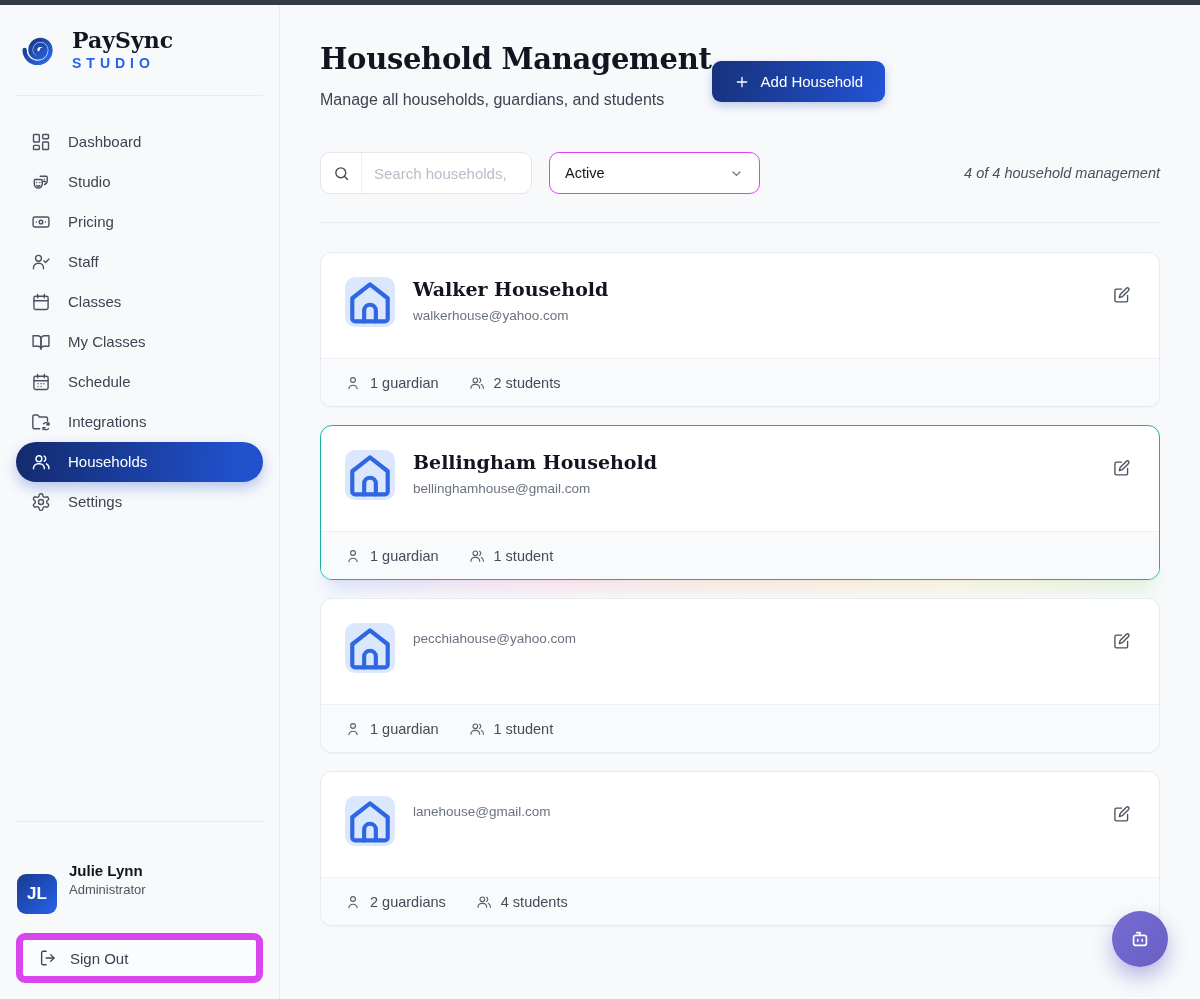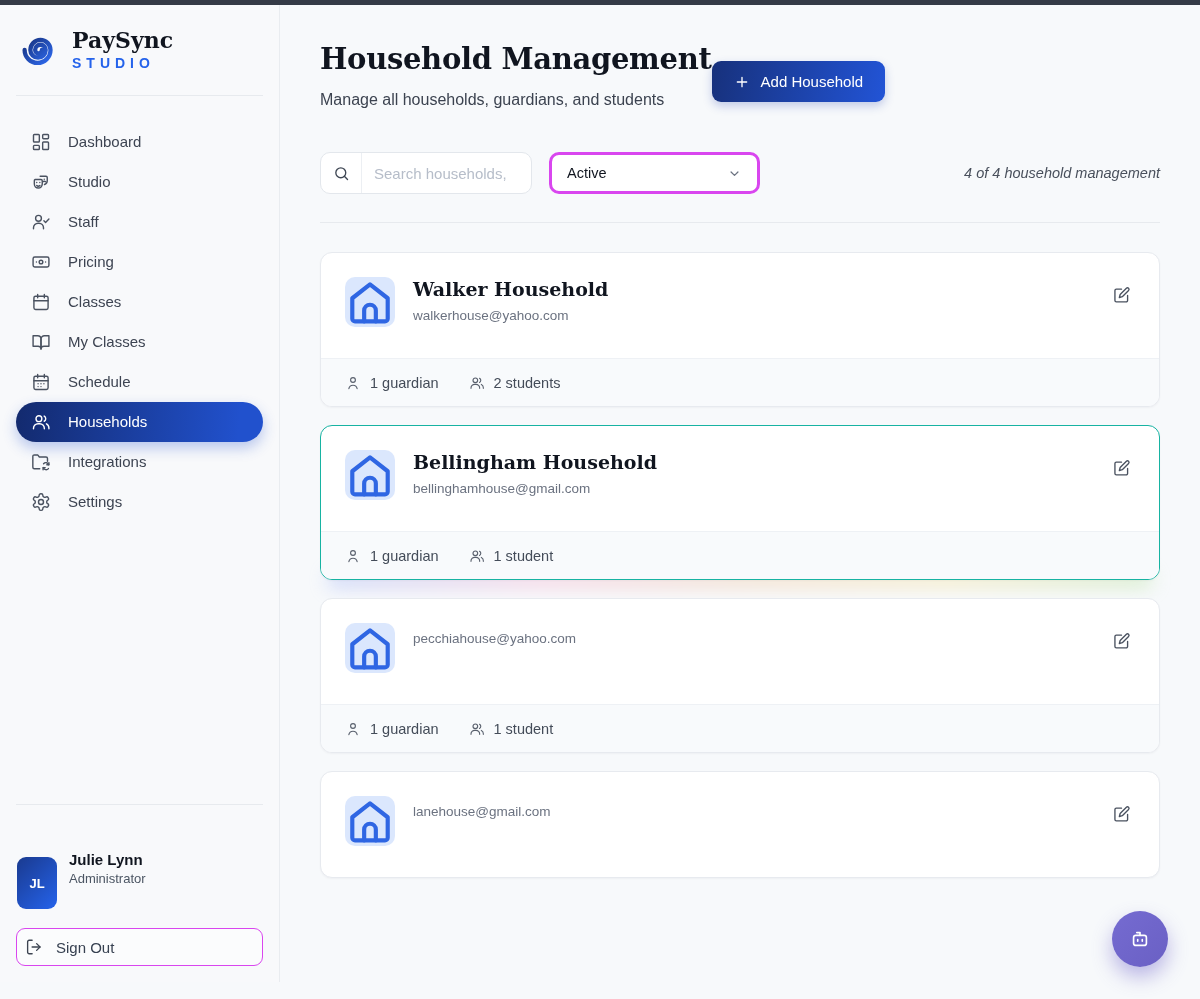--- a/index.html
+++ b/index.html
@@ -5,21 +5,21 @@
   * { box-sizing: border-box; }
   html,body { margin:0; padding:0; }
   body {
     width:1200px; height:999px; position:relative; overflow:hidden;
     background:#f7f9fb; font-family:"Liberation Sans", sans-serif; color:#10151f;
   }
   .topbar { position:absolute; top:0; left:0; right:0; height:5px; background:#353b47; z-index:60; }
 
   
   .sidebar {
-    position:absolute; top:5px; left:0; bottom:17px; width:280px;
+    position:absolute; top:5px; left:0; bottom:0; width:280px;
     background:#f8f9fb; border-right:1px solid #e9ecf0;
     display:flex; flex-direction:column; padding:22px 16px 16px;
   }
   .logo-row { display:flex; align-items:center; gap:10px; padding:0 0 22px; border-bottom:1px solid #e7eaee; }
   .logo-mark { width:46px; height:46px; flex:0 0 auto; }
   .brand-top { font-family:"DejaVu Serif", serif; font-weight:700; font-size:22px; color:#10151f; line-height:1.05; }
   .brand-bottom { font-size:14px; font-weight:700; color:#2563eb; letter-spacing:5px; margin-top:2px; }
 
   .nav { display:flex; flex-direction:column; gap:0; margin-top:26px;justify-content:space-between; }
   .nav-item {
@@ -30,30 +30,30 @@
   .nav-item.active {
     background:linear-gradient(95deg,#132a6e 0%, #2151cd 90%);
     color:#fff; box-shadow:0 6px 14px rgba(33,81,205,.30);
   }
   .nav-item.active .icn { color:#fff; }
 
   .sidebar-bottom { margin-top:auto; }
   .side-divider { height:1px; background:#e7eaee; margin-bottom:22px; }
   .user-row { display:flex; gap:12px; align-items:center; margin-bottom:19px; padding-left:1px; }
   .avatar {
-    width:40px; height:52px; border-radius:9px; flex:0 0 auto;
+    width:40px; height:40px; border-radius:9px; flex:0 0 auto;
     background:linear-gradient(135deg,#1a3a8f,#2563eb);
-    color:#fff; font-weight:700; font-size:13px;
+    color:#fff; font-weight:700; font-size:17px;
     display:flex; align-items:center; justify-content:center;margin-top:30px;
   }
   .user-name { font-weight:700; font-size:15px; color:#10151f; }
   .user-role { font-size:13px; color:#4b5563; margin-top:3px; }
   .signout {
-    display:flex; align-items:center; gap:13px; width:100%; padding:9px 8px;
-    border:1px solid #d946ef; border-radius:9px; background:#fbfcfd;
+    display:flex; align-items:center; gap:13px; width:100%; padding:9px 16px;
+    border:7px solid #d946ef; border-radius:9px; background:#fbfcfd;
     font-size:15px; color:#374151; cursor:pointer; font-family:inherit;
   }
   .signout .icn { width:18px; height:18px; color:#3d4452; }
 
   
   .main { position:absolute; left:280px; top:5px; right:0; bottom:0; padding:37px 40px 0; }
   .header-row { display:flex; justify-content:flex-start; align-items:flex-start; }
   .page-title { font-family:"DejaVu Serif", serif; font-weight:700; font-size:29px; margin:0 0 15px; letter-spacing:-.3px; color:#10151f; }
   .page-subtitle { font-size:16px; color:#3c4350; }
   .add-btn {
@@ -68,21 +68,21 @@
   .searchbox {
     display:flex; align-items:stretch; width:212px; height:42px;
     border:1px solid #e3e7ec; border-radius:10px; background:#fff; overflow:hidden;
   }
   .search-seg { width:41px; display:flex; align-items:center; justify-content:center; border-right:1px solid #eceff3; color:#3f4754; flex:0 0 auto; }
   .search-seg .icn { width:17px; height:17px; }
   .searchbox input { border:none; outline:none; flex:1; min-width:0; padding:0 12px; font-size:15px; font-family:inherit; background:transparent; color:#000000; }
   .searchbox input::placeholder { color:#b6bdc9; }
 
   .filterbox {
-    width:211px; height:42px; margin-left:17px; border:3px solid #d946ef; border-radius:10px;
+    width:211px; height:42px; margin-left:17px; border:1px solid #d946ef; border-radius:10px;
     background:#fff; display:flex; align-items:center; justify-content:space-between;
     padding:0 15px; font-size:14.5px; color:#10151f; cursor:pointer;
   }
   .filterbox .icn { width:15px; height:15px; color:#6b7280; }
   .result-count { margin-left:auto; font-size:14.5px; color:#49505c;font-style:italic; }
   .toolbar-divider { height:1px; background:#e7eaee; margin:28px 0 29px; }
 
   
   .card {
     border:1px solid #e7eaef; border-radius:12px; background:#fff;
@@ -166,40 +166,40 @@
             <path d="M5 9h7a1.5 1.5 0 0 1 1.5 1.5v4a4.75 4.75 0 0 1-9.5 0v-4A1.5 1.5 0 0 1 5 9z"></path>
             <path d="M6.9 12.6h.01M10.6 12.6h.01"></path>
             <path d="M6.9 16.2a2.6 2.6 0 0 0 3.8 0"></path>
           </svg>
         </span>
         <span>Studio</span>
       </div>
       <div class="nav-item">
         <span class="icn">
           <svg viewBox="0 0 24 24" fill="none" stroke="currentColor" stroke-width="1.7" stroke-linecap="round" stroke-linejoin="round">
+            <rect x="2.5" y="6" width="19" height="12" rx="2"></rect>
+            <circle cx="12" cy="12" r="2.2"></circle>
+            <path d="M6.5 12h.01M17.5 12h.01"></path>
+          </svg>
+        </span>
+        <span>Pricing</span>
+      </div>
+      <div class="nav-item">
+        <span class="icn">
+          <svg viewBox="0 0 24 24" fill="none" stroke="currentColor" stroke-width="1.7" stroke-linecap="round" stroke-linejoin="round">
             <circle cx="9" cy="7.5" r="3.5"></circle>
             <path d="M3 20v-1a5.5 5.5 0 0 1 5.5-5.5h1A5.5 5.5 0 0 1 15 19v1"></path>
             <path d="m15.5 10.5 2 2 4-4"></path>
           </svg>
         </span>
         <span>Staff</span>
       </div>
       <div class="nav-item">
         <span class="icn">
           <svg viewBox="0 0 24 24" fill="none" stroke="currentColor" stroke-width="1.7" stroke-linecap="round" stroke-linejoin="round">
-            <rect x="2.5" y="6" width="19" height="12" rx="2"></rect>
-            <circle cx="12" cy="12" r="2.2"></circle>
-            <path d="M6.5 12h.01M17.5 12h.01"></path>
-          </svg>
-        </span>
-        <span>Pricing</span>
-      </div>
-      <div class="nav-item">
-        <span class="icn">
-          <svg viewBox="0 0 24 24" fill="none" stroke="currentColor" stroke-width="1.7" stroke-linecap="round" stroke-linejoin="round">
             <rect x="3.5" y="5" width="17" height="16" rx="2"></rect>
             <path d="M8 3v4M16 3v4M3.5 10.5h17"></path>
           </svg>
         </span>
         <span>Classes</span>
       </div>
       <div class="nav-item">
         <span class="icn">
           <svg viewBox="0 0 24 24" fill="none" stroke="currentColor" stroke-width="1.7" stroke-linecap="round" stroke-linejoin="round">
             <path d="M2.5 4.5H8a4 4 0 0 1 4 4v12a3.5 3.5 0 0 0-3.5-3.5h-6z"></path>
@@ -210,42 +210,42 @@
       </div>
       <div class="nav-item">
         <span class="icn">
           <svg viewBox="0 0 24 24" fill="none" stroke="currentColor" stroke-width="1.7" stroke-linecap="round" stroke-linejoin="round">
             <rect x="3.5" y="5" width="17" height="16" rx="2"></rect>
             <path d="M8 3v4M16 3v4M3.5 10.5h17"></path>
             <path d="M8.5 14h.01M12 14h.01M15.5 14h.01M8.5 17.5h.01M12 17.5h.01"></path>
           </svg>
         </span>
         <span>Schedule</span>
+      </div>
+      <div class="nav-item">
+        <span class="icn">
+          <svg viewBox="0 0 24 24" fill="none" stroke="currentColor" stroke-width="1.7" stroke-linecap="round" stroke-linejoin="round">
+            <path d="M10.5 20H4a1.8 1.8 0 0 1-1.8-1.8V5.3A1.8 1.8 0 0 1 4 3.5h4l2 2.5h8a1.8 1.8 0 0 1 1.8 1.8V11"></path>
+            <path d="M21.3 15.3a3.6 3.6 0 0 0-6.2-1.2"></path>
+            <path d="M14.7 18.7a3.6 3.6 0 0 0 6.2 1.2"></path>
+            <path d="M21.5 12.8v2.5H19M14.5 21.2v-2.5H17"></path>
+          </svg>
+        </span>
+        <span>Integrations</span>
       </div>
       <div class="nav-item active">
         <span class="icn">
           <svg viewBox="0 0 24 24" fill="none" stroke="currentColor" stroke-width="1.7" stroke-linecap="round" stroke-linejoin="round">
             <circle cx="9.5" cy="8" r="3.5"></circle>
             <path d="M3 20v-.5a5.5 5.5 0 0 1 5.5-5.5h2A5.5 5.5 0 0 1 16 19.5v.5"></path>
             <path d="M15.8 4.9a3.5 3.5 0 0 1 0 6.2"></path>
             <path d="M18.5 14.2a5.5 5.5 0 0 1 3 4.9v.9"></path>
           </svg>
         </span>
         <span>Households</span>
-      </div>
-      <div class="nav-item">
-        <span class="icn">
-          <svg viewBox="0 0 24 24" fill="none" stroke="currentColor" stroke-width="1.7" stroke-linecap="round" stroke-linejoin="round">
-            <path d="M10.5 20H4a1.8 1.8 0 0 1-1.8-1.8V5.3A1.8 1.8 0 0 1 4 3.5h4l2 2.5h8a1.8 1.8 0 0 1 1.8 1.8V11"></path>
-            <path d="M21.3 15.3a3.6 3.6 0 0 0-6.2-1.2"></path>
-            <path d="M14.7 18.7a3.6 3.6 0 0 0 6.2 1.2"></path>
-            <path d="M21.5 12.8v2.5H19M14.5 21.2v-2.5H17"></path>
-          </svg>
-        </span>
-        <span>Integrations</span>
       </div>
       <div class="nav-item">
         <span class="icn">
           <svg viewBox="0 0 24 24" fill="none" stroke="currentColor" stroke-width="1.7" stroke-linecap="round" stroke-linejoin="round">
             <path d="M12.22 2h-.44a2 2 0 0 0-2 2v.18a2 2 0 0 1-1 1.73l-.43.25a2 2 0 0 1-2 0l-.15-.08a2 2 0 0 0-2.73.73l-.22.38a2 2 0 0 0 .73 2.73l.15.1a2 2 0 0 1 1 1.72v.51a2 2 0 0 1-1 1.74l-.15.09a2 2 0 0 0-.73 2.73l.22.38a2 2 0 0 0 2.73.73l.15-.08a2 2 0 0 1 2 0l.43.25a2 2 0 0 1 1 1.73V20a2 2 0 0 0 2 2h.44a2 2 0 0 0 2-2v-.18a2 2 0 0 1 1-1.73l.43-.25a2 2 0 0 1 2 0l.15.08a2 2 0 0 0 2.73-.73l.22-.39a2 2 0 0 0-.73-2.73l-.15-.08a2 2 0 0 1-1-1.74v-.5a2 2 0 0 1 1-1.74l.15-.09a2 2 0 0 0 .73-2.73l-.22-.38a2 2 0 0 0-2.73-.73l-.15.08a2 2 0 0 1-2 0l-.43-.25a2 2 0 0 1-1-1.73V4a2 2 0 0 0-2-2z"></path>
             <circle cx="12" cy="12" r="3"></circle>
           </svg>
         </span>
         <span>Settings</span>
       </div>
@@ -451,20 +451,42 @@
     <div class="card-info">
       <div class="card-email">lanehouse@gmail.com</div>
     </div>
     <button class="edit-btn"><span class="icn">
               <svg viewBox="0 0 24 24" fill="none" stroke="currentColor" stroke-width="1.7" stroke-linecap="round" stroke-linejoin="round">
                 <path d="M12 4H5.5A1.8 1.8 0 0 0 3.7 5.8v12.4A1.8 1.8 0 0 0 5.5 20h12.4a1.8 1.8 0 0 0 1.8-1.8V12"></path>
                 <path d="M18.2 2.9a1.9 1.9 0 0 1 2.7 2.7L13 13.5l-3.7 1 1-3.7z"></path>
               </svg>
             </span></button>
   </div>
+  <div class="card-footer">
+    <span class="stat">
+      <span class="icn">
+              <svg viewBox="0 0 24 24" fill="none" stroke="currentColor" stroke-width="1.7" stroke-linecap="round" stroke-linejoin="round">
+                <circle cx="12" cy="7.5" r="3.6"></circle>
+                <path d="M5.8 20.5a6.3 6.3 0 0 1 12.4 0"></path>
+              </svg>
+            </span>
+      <span>2 guardians</span>
+    </span>
+    <span class="stat">
+      <span class="icn">
+              <svg viewBox="0 0 24 24" fill="none" stroke="currentColor" stroke-width="1.7" stroke-linecap="round" stroke-linejoin="round">
+                <circle cx="9.5" cy="8" r="3.5"></circle>
+                <path d="M3 20v-.5a5.5 5.5 0 0 1 5.5-5.5h2A5.5 5.5 0 0 1 16 19.5v.5"></path>
+                <path d="M15.8 4.9a3.5 3.5 0 0 1 0 6.2"></path>
+                <path d="M18.5 14.2a5.5 5.5 0 0 1 3 4.9v.9"></path>
+              </svg>
+            </span>
+      <span>4 students</span>
+    </span>
+  </div>
       </div>
     </div>
 </main>
 
 <button class="fab">
   <span class="icn">
       <svg viewBox="0 0 24 24" fill="none" stroke="currentColor" stroke-width="1.8" stroke-linecap="round" stroke-linejoin="round">
         <rect x="5" y="8" width="14" height="11" rx="2.5"></rect>
         <path d="M12 8V5H8.5"></path>
         <path d="M9.5 12.5v2M14.5 12.5v2"></path>

